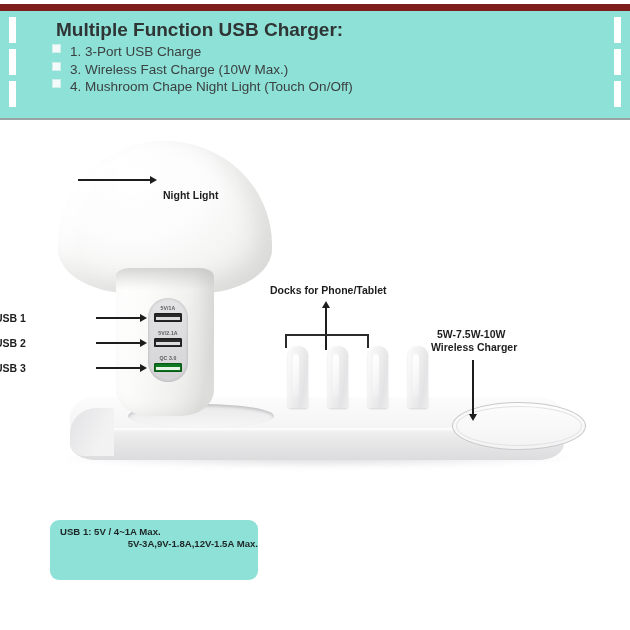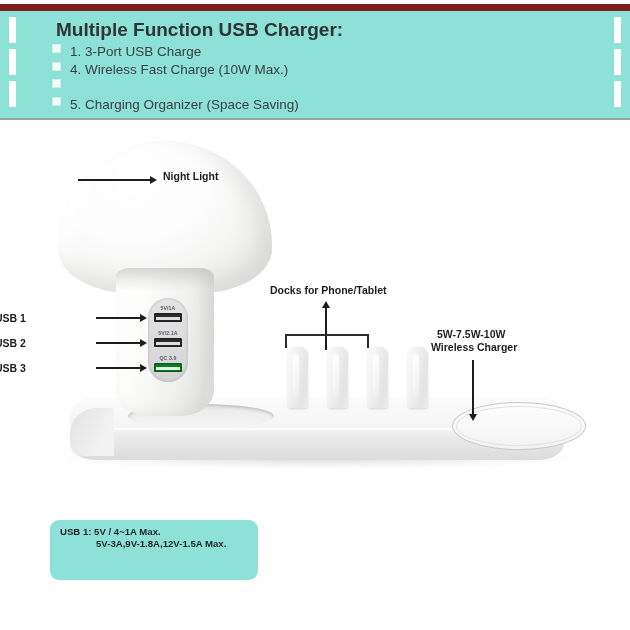--- a/index.html
+++ b/index.html
@@ -278,21 +278,21 @@
     box-sizing:border-box;
     padding:6px 0 0 10px;
   }
   .spec-line{
     font-size:9.6px;
     font-weight:bold;
     color:#1d2626;
     line-height:12.4px;
     white-space:nowrap;
   }
-  .spec-line.indent{ padding-left:36px; }
+  .spec-line.indent{ padding-left:36px;text-align:right; }
 </style>
 </head>
 <body>
 
 <div class="banner">
   <div class="tear left">
       <i></i>
       <i></i>
       <i></i>
     </div>
@@ -304,28 +304,25 @@
 
   <div class="banner-title">Multiple Function USB Charger:</div>
 
   <div class="feat-list">
     <div class="feat-row">
       <span class="feat-box"></span>
       <span class="feat-text">1. 3-Port USB Charge</span>
     </div>
     <div class="feat-row">
       <span class="feat-box"></span>
-      <span class="feat-text">4. Wireless Fast Charge (10W Max.)</span>
+      <span class="feat-text">3. Wireless Fast Charge (10W Max.)</span>
     </div>
     <div class="feat-row">
       <span class="feat-box"></span>
-    </div>
-    <div class="feat-row">
-      <span class="feat-box"></span>
-      <span class="feat-text">5. Charging Organizer (Space Saving)</span>
+      <span class="feat-text">4. Mushroom Chape Night Light (Touch On/Off)</span>
     </div>
   </div>
 </div>
 
 <div class="stage">
 
   <div class="base-shadow"></div>
   <div class="base-top"></div>
   <div class="base-front"></div>
   <div class="base-left-bevel"></div>
@@ -353,21 +350,21 @@
         <i></i>
       </div>
     <div class="port-label l3">QC 3.0</div>
     <div class="port p3">
         <i></i>
       </div>
   </div>
 
   <div class="lead h" style="left:78px; top:59px; width:72px;"></div>
   <div class="arrow right" style="left:150px; top:56px;"></div>
-  <div class="callout-text" style="left:163px; top:50px;">Night Light</div>
+  <div class="callout-text" style="left:163px; top:69px;">Night Light</div>
 
   <div class="callout-text" style="left:-5px; top:192px;">USB 1</div>
   <div class="lead h" style="left:96px; top:197px; width:44px;"></div>
   <div class="arrow right" style="left:140px; top:194px;"></div>
 
   <div class="callout-text" style="left:-5px; top:217px;">USB 2</div>
   <div class="lead h" style="left:96px; top:222px; width:44px;"></div>
   <div class="arrow right" style="left:140px; top:219px;"></div>
 
   <div class="callout-text" style="left:-5px; top:242px;">USB 3</div>

